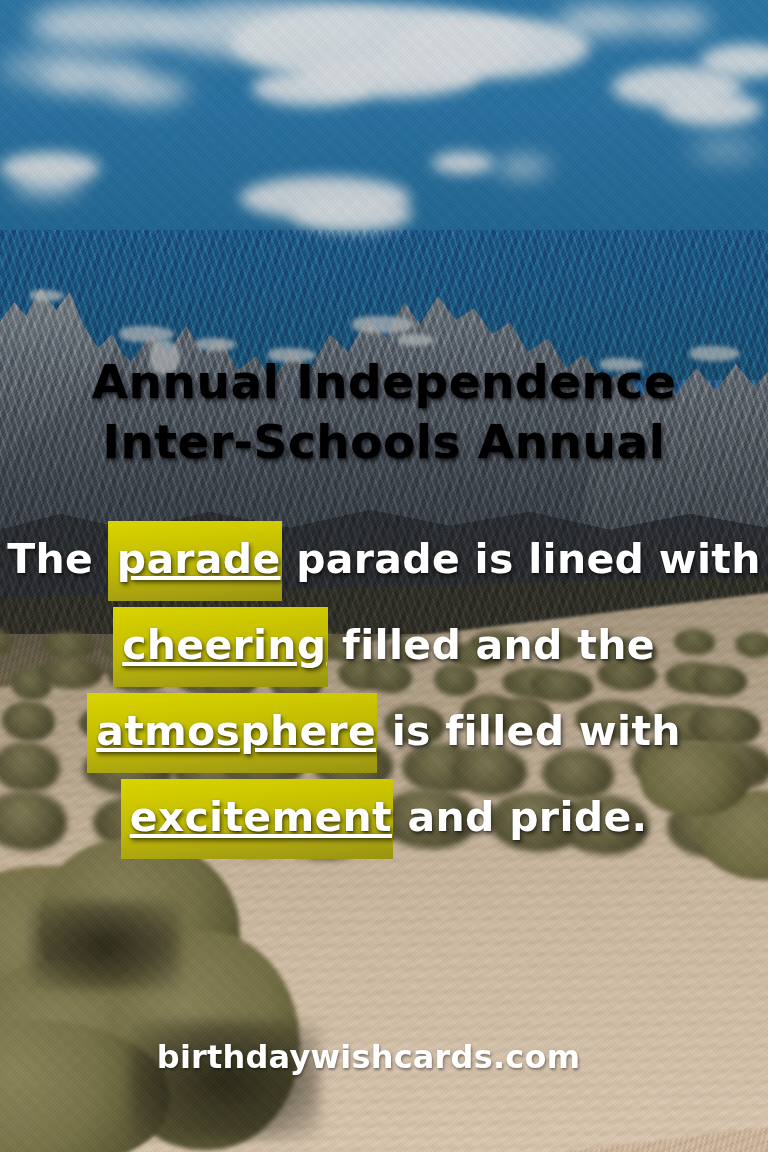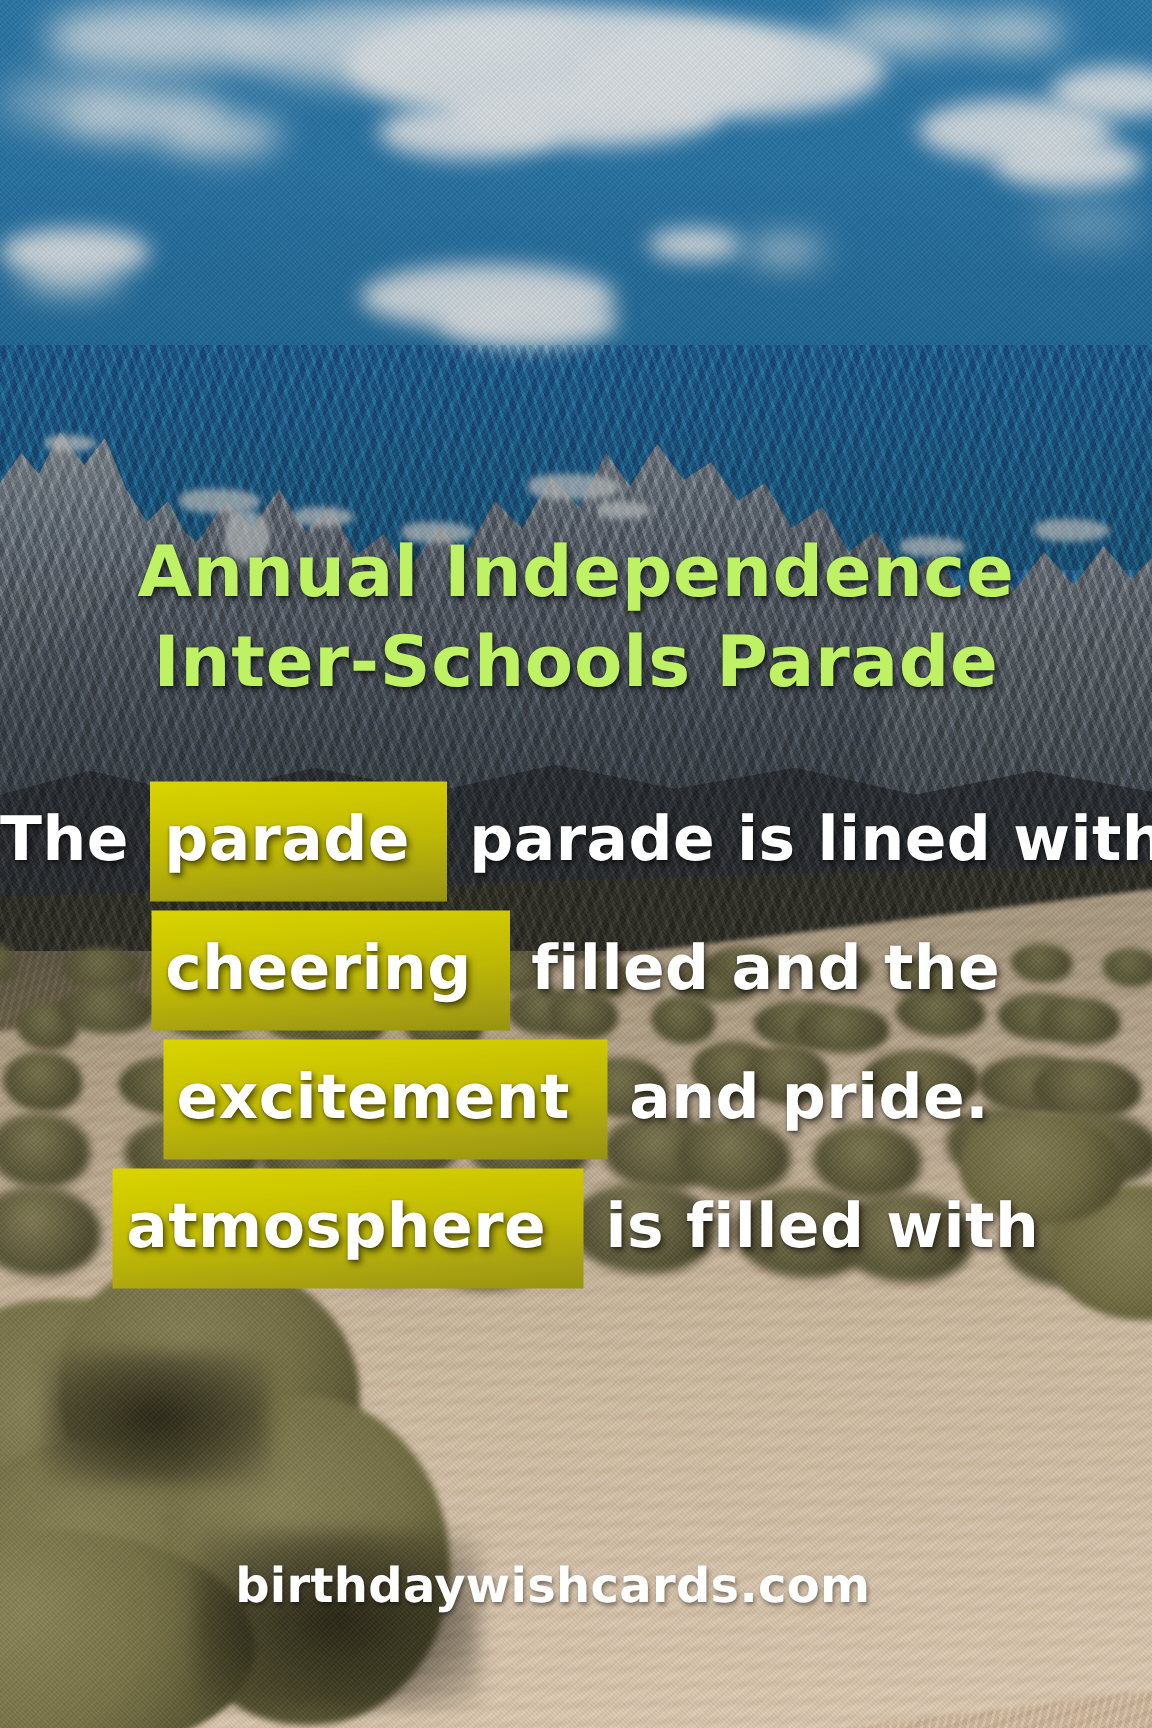--- a/index.html
+++ b/index.html
@@ -132,21 +132,21 @@
     position:absolute;
     left:0;top:352px;width:768px;
     text-align:center;
   }
   .title-line{
     font-family:"DejaVu Sans", sans-serif;
     font-weight:700;
     font-size:47px;
     line-height:60px;
     letter-spacing:.5px;
-    color:#bef264;
+    color:#000000;
     text-shadow:
       2px 3px 4px rgba(0,0,0,.55),
       0 1px 2px rgba(0,0,0,.45);
     white-space:nowrap;
   }
 
   .body-block{
     position:absolute;
     left:0;top:516px;width:768px;
     text-align:center;
@@ -158,24 +158,25 @@
     line-height:86px;
     letter-spacing:.3px;
     color:#ffffff;
     text-shadow:
       2px 3px 4px rgba(0,0,0,.50),
       0 1px 2px rgba(0,0,0,.40);
     white-space:nowrap;
   }
   .hl{
     background:linear-gradient(175deg,#d9d400 0%,#cfc900 22%,#bdb706 55%,#a7a112 82%,#98930f 100%);
-    padding:14px 25px 18px 9px;
+    padding:14px 1px 18px 9px;
     box-decoration-break:clone;
     -webkit-box-decoration-break:clone;
     color:#ffffff;
+    text-decoration:underline;
   }
 
   .footer{
     position:absolute;
     left:0;top:1038px;width:768px;
     text-align:center;
     padding-right:31px;
     box-sizing:border-box;
   }
   .footer-text{
@@ -348,28 +349,28 @@
     <div class="bush-fg" style="left:640px;top:742px;width:110px;height:74px;"></div>
 
     <div class="layer tint"></div>
     <div class="layer grain"></div>
   </div>
 
   <div class="content">
 
     <div class="title-block">
       <div class="title-line">Annual Independence</div>
-      <div class="title-line">Inter-Schools Parade</div>
+      <div class="title-line">Inter-Schools Annual</div>
     </div>
 
     <div class="body-block" id="body-block">
         <div class="body-line"><span>The </span><span class="hl">parade</span><span> parade is lined with</span></div>
         <div class="body-line"><span class="hl">cheering</span><span> filled and the</span></div>
+        <div class="body-line"><span class="hl">atmosphere</span><span> is filled with</span></div>
         <div class="body-line"><span class="hl">excitement</span><span> and pride.</span></div>
-        <div class="body-line"><span class="hl">atmosphere</span><span> is filled with</span></div>
       </div>
 
     <div class="footer">
       <span class="footer-text">birthdaywishcards.com</span>
     </div>
 
   </div>
 </div>
 
 </body></html>

